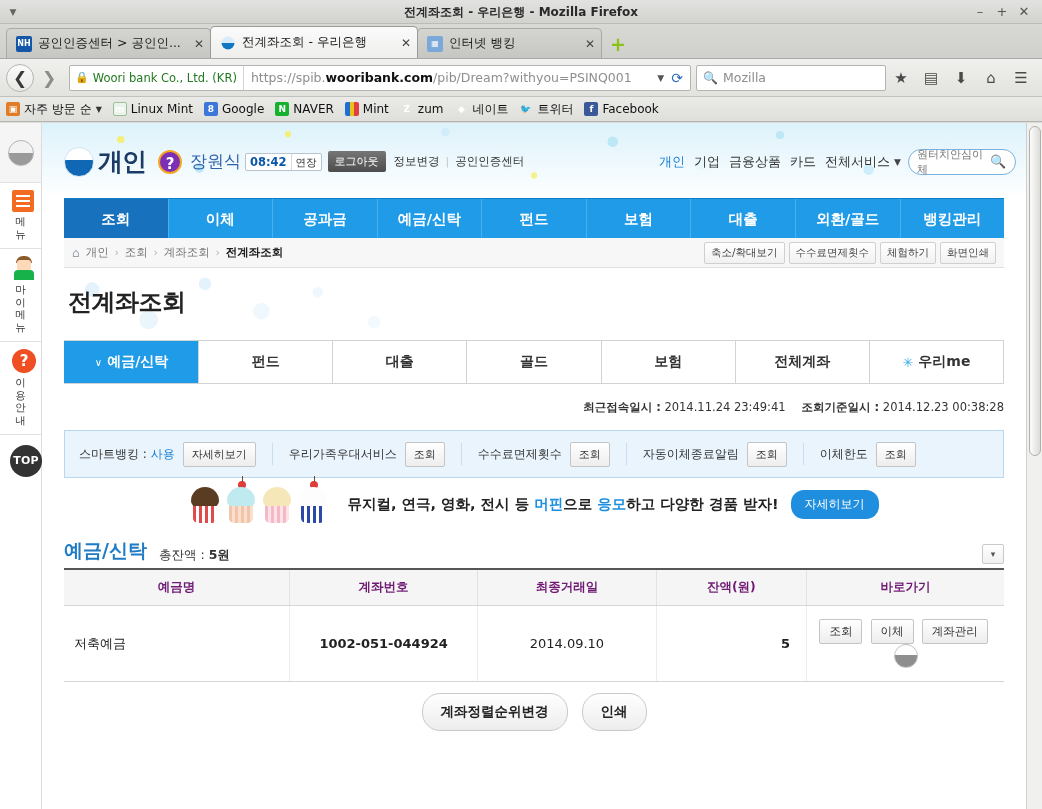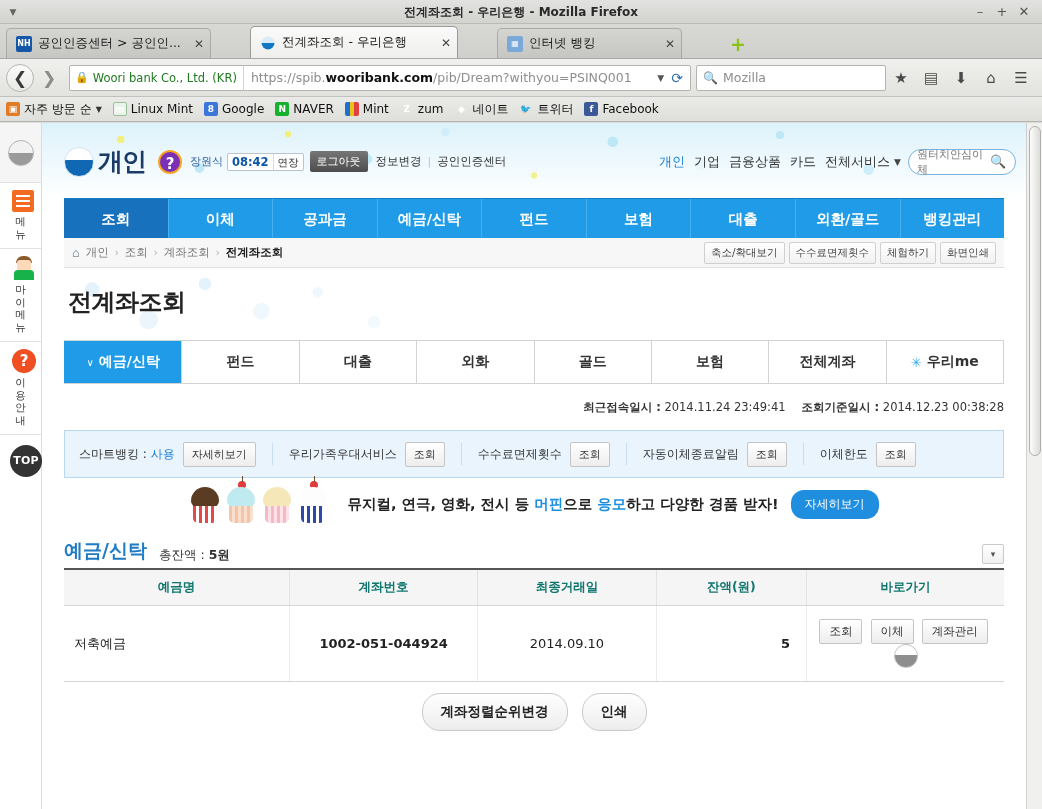--- a/index.html
+++ b/index.html
@@ -37,21 +37,20 @@
     line-height: 22px; cursor: default;
   }
 
   .tabstrip {
     height: 35px; width: 1042px;
     background: linear-gradient(#d8d8d4, #cfcfcb);
     display: flex; align-items: flex-end;
     padding-left: 6px;
     border-bottom: 1px solid #a9a9a5;
     position: relative;
-    gap: 40px;
   }
   .tab {
     height: 30px; display: flex; align-items: center;
     padding: 0 6px 0 9px;
     font-size: 12.5px; color: #1a1a1a;
     background: linear-gradient(#d4d4d0, #c6c6c2);
     border: 1px solid #a9a9a5; border-bottom: none;
     border-radius: 5px 5px 0 0;
     margin-right: -1px;
     position: relative;
@@ -275,21 +274,21 @@
     margin-right: 4px;
   }
   .brand-txt { font-size: 25px; font-weight: bold; color: #1b3a66; letter-spacing: -1px; }
   .q-badge {
     width: 24px; height: 24px; border-radius: 50%;
     background: #7b2fb5; color: #fff; font-weight: bold;
     font-size: 15px; text-align: center; line-height: 24px;
     border: 2px solid #f5a623; margin-right: 8px;
   }
   .uname {
-    font-size: 11px; color: #2e63a8; margin-right: 4px;
+    font-size: 17px; color: #2e63a8; margin-right: 4px;
   }
   .timerbox {
     display: flex; align-items: center; border: 1px solid #b9c4cf;
     background: #fff; border-radius: 2px; height: 18px; margin-right: 6px;
   }
   .timer { font-size: 11.5px; color: #0a56a8; font-weight: bold; padding: 0 4px; }
   .extend {
     font-size: 10.5px; color: #333; padding: 0 4px;
     border-left: 1px solid #d4dae0; height: 100%; line-height: 17px;
   }
@@ -447,21 +446,21 @@
     border: 1px solid #c9c9c9; background: linear-gradient(#ffffff,#f0f0f0);
     border-radius: 2px; font-size: 9px; color: #555;
     display: flex; align-items: center; justify-content: center;
   }
 
   table.acct {
     margin: 0 22px; width: 940px; border-collapse: collapse;
     border-top: 2px solid #555; background: #fff;
   }
   table.acct th {
-    background: #f5f5f5; font-size: 12.5px; color: #0f766e;
+    background: #f5f5f5; font-size: 12.5px; color: #701a75;
     font-weight: bold; padding: 9px 0; border-bottom: 1px solid #d6d6d6;
     border-right: 1px solid #e2e2e2;
   }
   table.acct th:last-child { border-right: none; }
   table.acct td {
     font-size: 13px; color: #222; padding: 13px 10px;
     border-bottom: 1px solid #d6d6d6; border-right: 1px solid #ececec;
   }
   table.acct td:last-child { border-right: none; }
   .c-name { text-align: left; }
@@ -696,21 +695,20 @@
           <div class="page-title">전계좌조회</div>
         </div>
 
         <div class="subtabs">
           <div class="subtab on">
             <span class="chev">∨</span>
             <span>예금/신탁</span>
           </div>
           <div class="subtab">펀드</div>
           <div class="subtab">대출</div>
-          <div class="subtab">외화</div>
           <div class="subtab">골드</div>
           <div class="subtab">보험</div>
           <div class="subtab">전체계좌</div>
           <div class="subtab">
             <span class="star">✳</span>
             <span>우리me</span>
           </div>
         </div>
 
         <div class="metaline">

